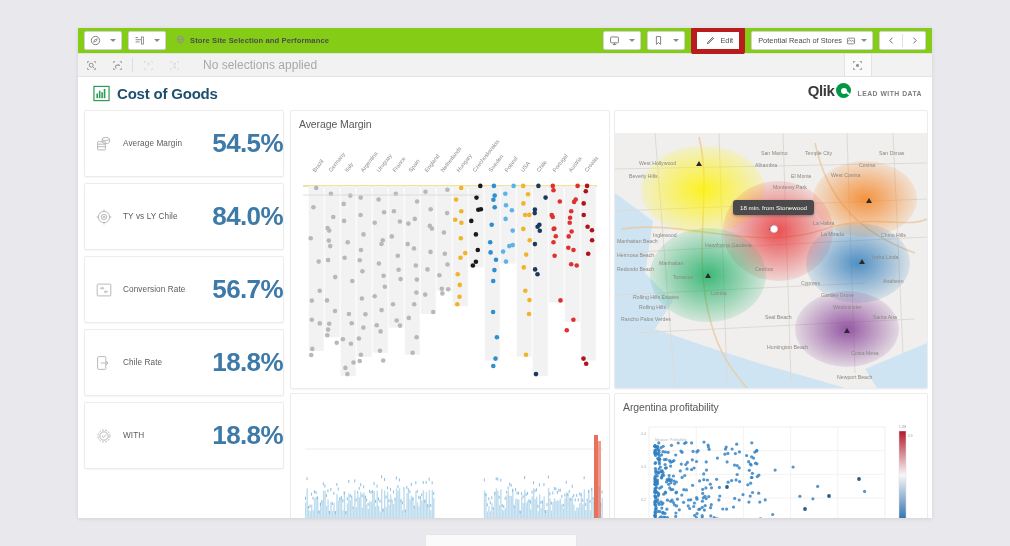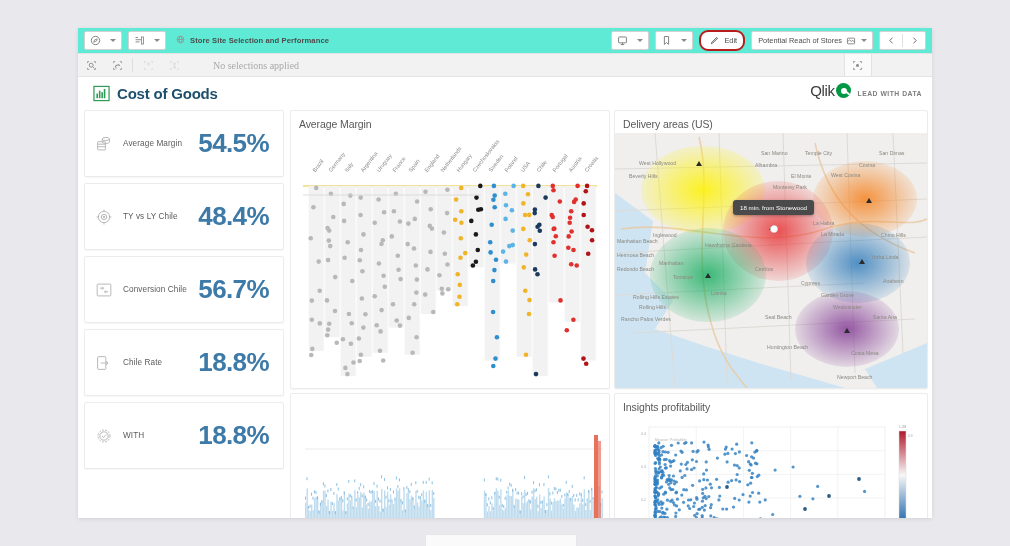--- a/index.html
+++ b/index.html
@@ -9,66 +9,66 @@
     font-family:"Liberation Sans", sans-serif;
     -webkit-font-smoothing:antialiased;
   }
   .app-window{
     position:absolute;left:78px;top:28px;width:854px;height:490px;
     background:#ffffff;overflow:hidden;
     box-shadow:0 1px 4px rgba(0,0,0,.10);
   }
   
   .toolbar{
-    position:relative;height:25px;background:#5eead4;
+    position:relative;height:25px;background:#84cc16;
     border-bottom:1px solid #e3e3e3;display:flex;align-items:center;
   }
   .tb-group{display:flex;align-items:center;height:17px;border:1px solid #d2d2d2;border-radius:2px;background:#fff;margin-left:6px;}
   .tb-btn{display:flex;align-items:center;justify-content:center;min-width:20px;height:17px;cursor:pointer;}
   .tb-sep{width:1px;height:13px;background:#e0e0e0;}
   .caret{width:0;height:0;border-left:3px solid transparent;border-right:3px solid transparent;border-top:3.5px solid #8a8a8a;margin:0 5px;}
   .ic{display:inline-block;fill:none;stroke:#7b7b7b;stroke-width:1.2;}
   .app-title{display:flex;align-items:center;margin-left:10px;font-size:7.6px;font-weight:bold;color:#4c4c4c;letter-spacing:.1px;}
   .app-title .globe{margin-right:5px;}
   .tb-right{position:absolute;right:6px;top:0;height:25px;display:flex;align-items:center;}
-  .edit-btn{display:flex;align-items:center;height:17px;border:2px solid #b91c1c;border-radius:9px;background:#fff;margin-left:6px;padding:0 6px 0 4px;cursor:pointer;}
+  .edit-btn{display:flex;align-items:center;height:17px;border:6px solid #b91c1c;border-radius:4px;background:#fff;margin-left:6px;padding:0 6px 0 4px;cursor:pointer;}
   .edit-btn span{font-size:7.4px;color:#4c4c4c;margin-left:4px;}
   .sheet-sel{display:flex;align-items:center;height:17px;border:1px solid #d2d2d2;border-radius:2px;background:#fff;margin-left:6px;padding-left:6px;cursor:pointer;}
   .sheet-sel .nm{font-size:7.4px;color:#4c4c4c;}
   .navarrow{width:22px;height:17px;display:flex;align-items:center;justify-content:center;cursor:pointer;}
   
   .selbar{position:relative;height:22px;background:#f2f2f2;border-bottom:1px solid #e3e3e3;display:flex;align-items:center;}
   .selbar .tool{width:26px;height:22px;display:flex;align-items:center;justify-content:center;cursor:pointer;}
   .selbar .vdiv{width:1px;height:14px;background:#dedede;margin:0 2px;}
-  .nosel{font-size:10px;color:#a9a9a9;margin-left:26px;font-family:Liberation Serif, serif;}
+  .nosel{font-size:12px;color:#a9a9a9;margin-left:16px;}
   .sel-right{position:absolute;right:4px;top:0;height:22px;display:flex;align-items:center;}
   .insights{display:flex;align-items:center;cursor:pointer;padding:0 6px;}
   .insights span{font-size:7.4px;color:#6a6a6a;margin-left:4px;margin-top:35px;}
   .sel-right .boxbtn{width:26px;height:22px;display:flex;align-items:center;justify-content:center;border-left:1px solid #e3e3e3;border-right:1px solid #e3e3e3;background:#fafafa;cursor:pointer;}
   
   .sheet-head{position:relative;height:33px;background:#fff;display:flex;align-items:center;}
   .sheet-title{display:flex;align-items:center;margin-left:8px;padding-left:7px;}
   .sheet-title .t{font-size:15px;font-weight:bold;color:#1e4f6e;margin-left:7px;letter-spacing:-.2px;}
   .brand{position:absolute;right:10px;top:6px;display:flex;align-items:flex-end;}
-  .qlik-word{font-size:15px;font-weight:normal;color:#3b3b3b;letter-spacing:-.4px;line-height:15px;text-align:center;}
+  .qlik-word{font-size:15px;font-weight:bold;color:#3b3b3b;letter-spacing:-.4px;line-height:15px;text-align:center;}
   .qlik-o{width:15px;height:15px;border-radius:50%;background:#009845;margin-left:2px;position:relative;}
   .qlik-o:after{content:"";position:absolute;left:4.5px;top:4.5px;width:6px;height:6px;border-radius:50%;background:#fff;}
   .qlik-o:before{content:"";position:absolute;left:8.5px;top:9px;width:5px;height:2.4px;background:#fff;transform:rotate(40deg);border-radius:1px;}
   .lead{font-size:6.8px;font-weight:bold;color:#7c7c7c;letter-spacing:.5px;margin-left:6px;margin-bottom:1px;}
   
   .sheet{position:relative;height:100%;background:#ffffff;padding:0 6px;box-sizing:border-box;}
   .kpi-col{position:absolute;left:6px;top:0;width:200px;}
   .kpi{
     background:#fff;border:1px solid #ececec;border-radius:2px;
     height:65px;margin-bottom:6px;display:flex;align-items:center;
     box-shadow:0 1px 1px rgba(0,0,0,.04);
   }
   .kpi .k-ic{width:38px;display:flex;align-items:center;justify-content:center;flex:none;}
   .kpi .k-lab{font-size:8.2px;color:#5b5b5b;flex:1;letter-spacing:.1px;}
-  .kpi .k-val{font-size:26px;font-weight:bold;color:#3d7aa8;margin-right:14px;letter-spacing:-.6px;}
+  .kpi .k-val{font-size:26px;font-weight:bold;color:#3d7aa8;letter-spacing:-.6px;}
   .panel{position:absolute;background:#fff;border:1px solid #ececec;border-radius:2px;box-shadow:0 1px 1px rgba(0,0,0,.04);overflow:hidden;}
   .p-title{font-size:10.5px;color:#595959;margin:7px 0 0 8px;letter-spacing:-.1px;}
   
   #panel-margin{left:212px;top:0;width:318px;height:277px;}
   
   #panel-map{left:536px;top:0;width:312px;height:277px;}
   
   #panel-csat{left:212px;top:283px;width:318px;height:207px;}
   
   #panel-profit{left:536px;top:283px;width:312px;height:207px;}
@@ -269,32 +269,32 @@
       <div class="kpi">
         <span class="k-ic">
           <svg width="20" height="20" viewBox="0 0 22 22" fill="none" stroke="#b9b9b9" stroke-width="1.1">
             <circle cx="11" cy="11" r="6.2"></circle>
               <circle cx="11" cy="11" r="3"></circle>
               <circle cx="11" cy="11" r=".9" fill="#b9b9b9"></circle>
             <path d="M11 2.8v2.4M11 16.8v2.4M2.8 11h2.4M16.8 11h2.4"></path>
           </svg>
         </span>
         <span class="k-lab">TY vs LY Chile</span>
-        <span class="k-val">48.4%</span>
+        <span class="k-val">84.0%</span>
       </div>
 
       <div class="kpi">
         <span class="k-ic">
           <svg width="20" height="20" viewBox="0 0 22 22" fill="none" stroke="#b9b9b9" stroke-width="1.1">
             <rect x="3.5" y="4.5" width="15" height="13" rx="1"></rect>
             <path d="M6.5 9h4M10.5 9L8.8 7.3M10.5 9L8.8 10.7"></path>
             <path d="M15.5 13h-4M11.5 13l1.7-1.7M11.5 13l1.7 1.7"></path>
           </svg>
         </span>
-        <span class="k-lab">Conversion Chile</span>
+        <span class="k-lab">Conversion Rate</span>
         <span class="k-val">56.7%</span>
       </div>
 
 
       <div class="kpi">
         <span class="k-ic">
           <svg width="20" height="20" viewBox="0 0 22 22" fill="none" stroke="#b9b9b9" stroke-width="1.1">
             <rect x="4" y="4" width="9" height="14" rx="1"></rect>
             <path d="M7.5 11h8M15.5 11l-2.2-2.2M15.5 11l-2.2 2.2"></path>
           </svg>
@@ -562,21 +562,20 @@
           <circle cx="301.0" cy="52.2" r="2.3" fill="#b01418"></circle>
           <circle cx="301.1" cy="62.3" r="2.3" fill="#b01418"></circle>
           <circle cx="297.2" cy="75.8" r="2.3" fill="#b01418"></circle>
           <circle cx="292.5" cy="180.6" r="2.3" fill="#b01418"></circle>
           <circle cx="295.2" cy="185.8" r="2.3" fill="#b01418"></circle>
           <line x1="12" y1="17" x2="189.72" y2="17" stroke="#d5d5d7" stroke-width=".8"></line>
         </svg>
     </div>
 
     <div class="panel" id="panel-map">
-      <div class="p-title">Delivery areas (US)</div>
       <div style="position:absolute;left:0;top:22px;width:312px;height:255px;overflow:hidden">
         <svg width="312" height="255" viewBox="0 0 312 255">
           <defs>
             <radialGradient id="gy" cx="50%" cy="50%">
                 <stop offset="0%" stop-color="#fff200" stop-opacity=".85"></stop>
                 <stop offset="100%" stop-color="#fff200" stop-opacity=".15"></stop>
               </radialGradient>
             <radialGradient id="go" cx="50%" cy="50%">
                 <stop offset="0%" stop-color="#f58220" stop-opacity=".85"></stop>
                 <stop offset="100%" stop-color="#f58220" stop-opacity=".13"></stop>
@@ -1084,21 +1083,21 @@
           <rect x="309.02" y="86.8" width="1.40" height="97.2" fill="#bfdcee"></rect>
           <rect x="309.02" y="85.9" width="1.07" height="3" fill="#7fb9de" opacity=".85"></rect>
           <rect x="310.51" y="81.0" width="1.40" height="103.0" fill="#bfdcee"></rect>
           <rect x="310.51" y="73.4" width="1.07" height="3" fill="#7fb9de" opacity=".85"></rect>
           <rect x="303" y="18" width="4" height="166" fill="#e8715c"></rect>
           <rect x="307" y="24" width="3" height="160" fill="#e8715c" opacity=".7"></rect>
         </svg>
     </div>
 
     <div class="panel" id="panel-profit">
-      <div class="p-title">Insights profitability</div>
+      <div class="p-title">Argentina profitability</div>
       <svg id="profit-svg" width="312" height="184" viewBox="0 0 312 184" style="position:absolute;left:0;top:23px">
           <rect x="34" y="10" width="236" height="142" fill="#fff" stroke="#e9e9e9" stroke-width=".7"></rect>
           <line x1="81.2" y1="10" x2="81.2" y2="152" stroke="#eeeeee" stroke-width=".7"></line>
           <line x1="128.4" y1="10" x2="128.4" y2="152" stroke="#eeeeee" stroke-width=".7"></line>
           <line x1="175.6" y1="10" x2="175.6" y2="152" stroke="#eeeeee" stroke-width=".7"></line>
           <line x1="222.8" y1="10" x2="222.8" y2="152" stroke="#eeeeee" stroke-width=".7"></line>
           <line x1="34" y1="33.66666666666667" x2="270" y2="33.66666666666667" stroke="#eeeeee" stroke-width=".7"></line>
           <line x1="34" y1="57.333333333333336" x2="270" y2="57.333333333333336" stroke="#eeeeee" stroke-width=".7"></line>
           <line x1="34" y1="81" x2="270" y2="81" stroke="#eeeeee" stroke-width=".7"></line>
           <line x1="34" y1="104.66666666666667" x2="270" y2="104.66666666666667" stroke="#eeeeee" stroke-width=".7"></line>

